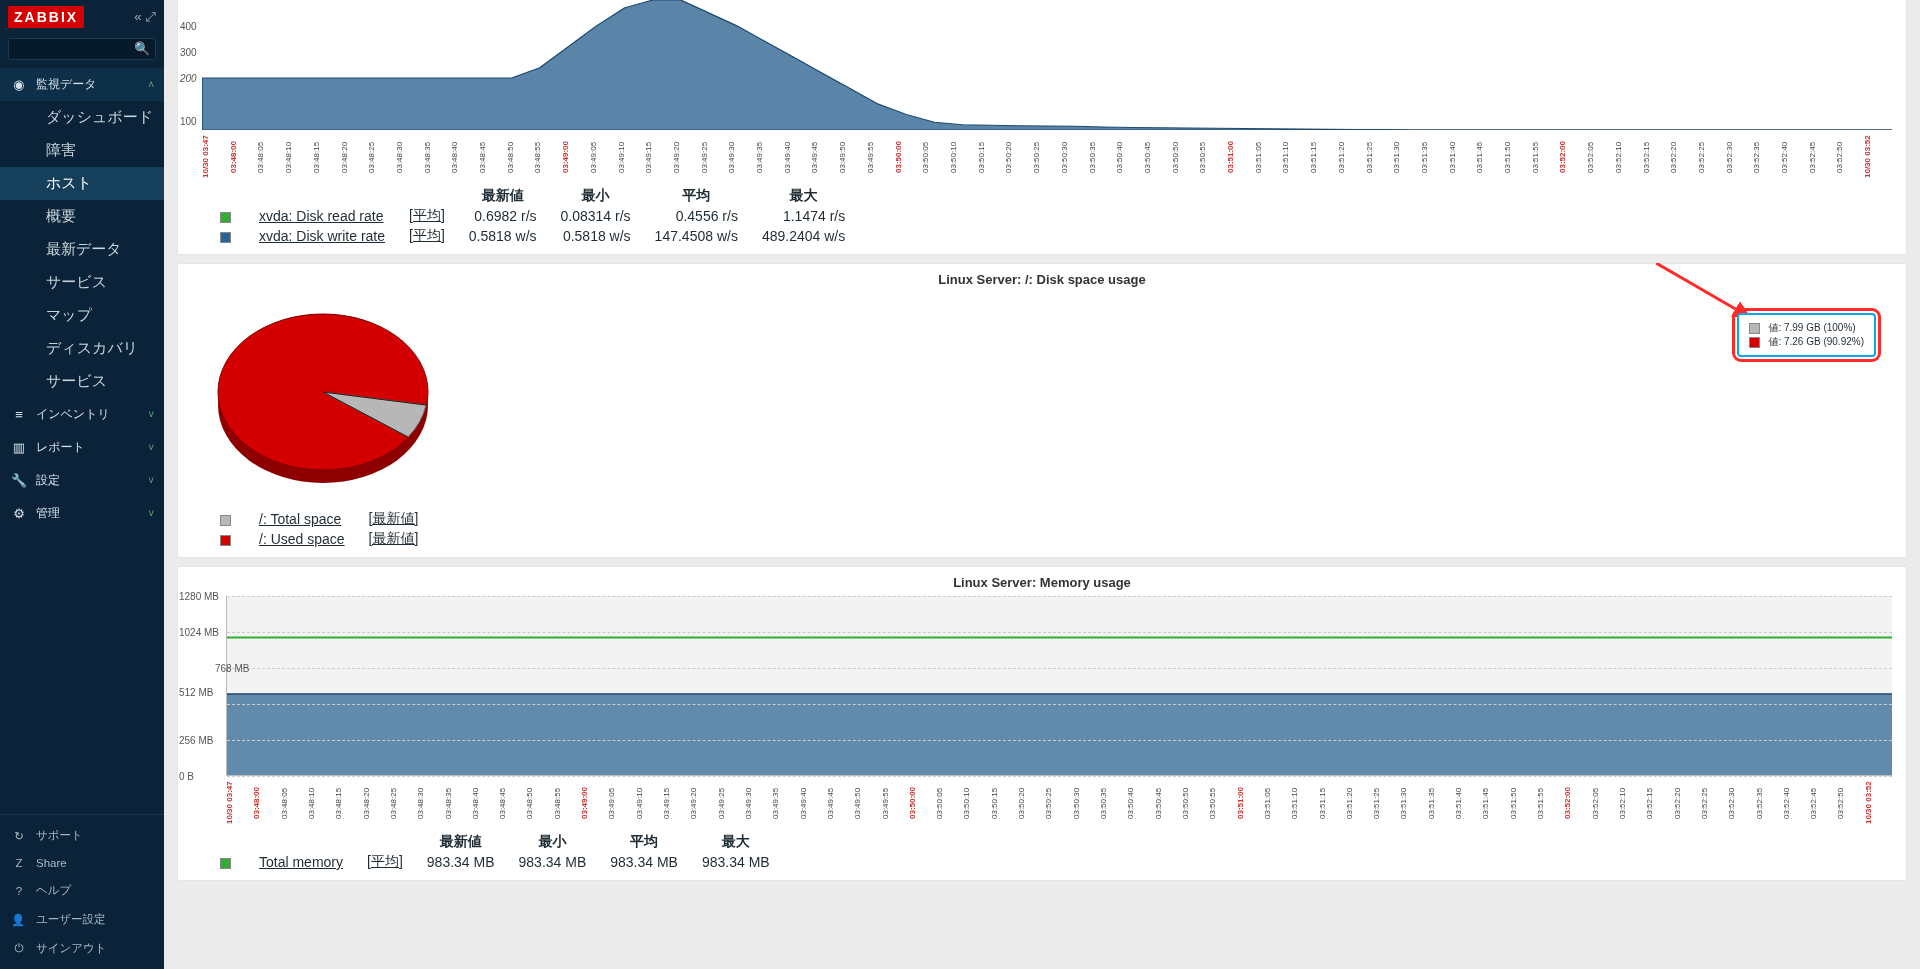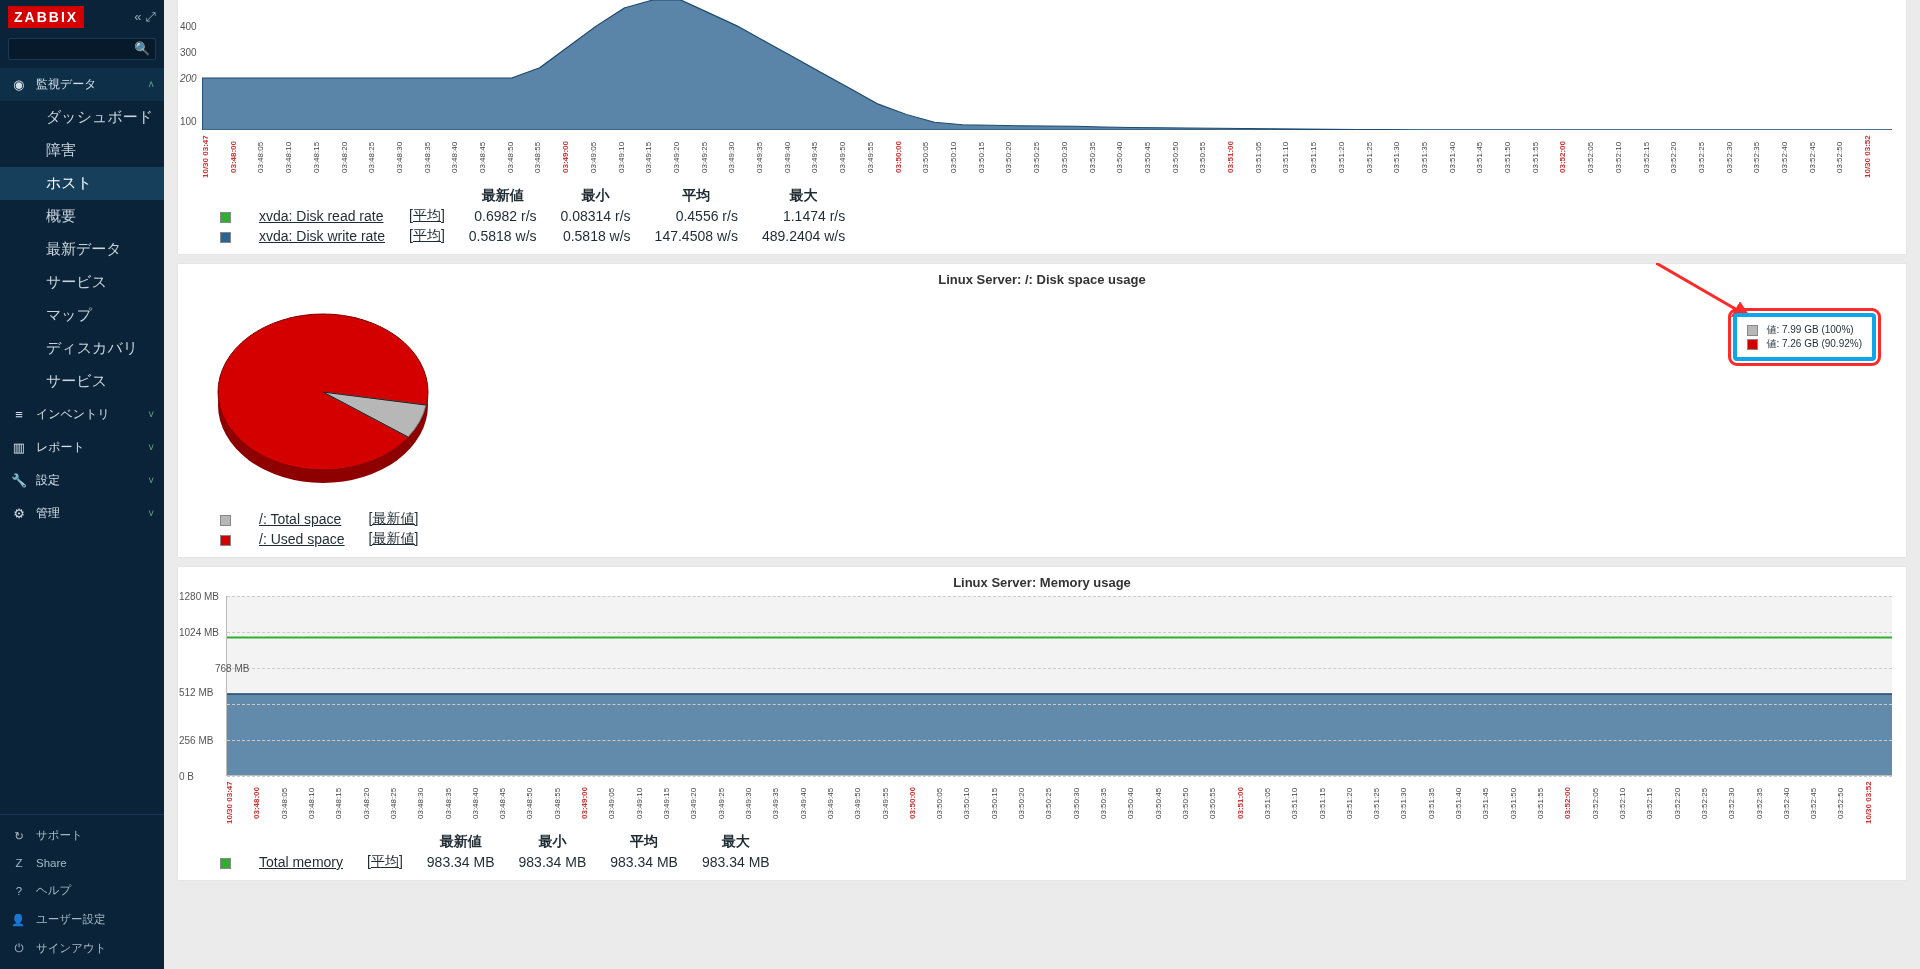--- a/index.html
+++ b/index.html
@@ -38,21 +38,21 @@
 .xticks span.red { color:#cc3333; font-weight:bold; }
 
 .legend-table { margin:6px 0 2px 30px; border-collapse:collapse; font-size:14px; }
 .legend-table th { font-weight:bold; padding:1px 12px; text-align:center; }
 .legend-table td { padding:1px 12px; text-align:right; }
 .legend-table td.l { text-align:left;text-decoration:underline; }
 .swatch { display:inline-block; width:11px; height:11px; border:1px solid #888; vertical-align:middle; margin-right:4px; }
 
 .pie-wrap { position:relative; padding:4px 14px 4px 30px; }
 .pie-svg { width:230px; height:200px; }
-.pie-legend-box { position:absolute; top:20px; right:30px; border:4px solid #0ea5e9; background:#fff; padding:6px 10px; font-size:10px; outline:3px solid #ff2a2a; outline-offset:2px; border-radius:4px; }
+.pie-legend-box { position:absolute; top:20px; right:30px; border:2px solid #0ea5e9; background:#fff; padding:6px 10px; font-size:10px; outline:3px solid #ff2a2a; outline-offset:2px; border-radius:4px; }
 .pie-legend-box div { display:flex; align-items:center; gap:4px; white-space:nowrap; }
 .arrow { position:absolute; top:-30px; right:150px; width:100px; height:60px; pointer-events:none; }
 
 .mem-chart { position:relative; height:180px; margin:0 14px 4px 48px; border-left:1px solid #bbb; border-bottom:1px solid #bbb; background:#f3f3f3; }
 .mem-chart .grid { position:absolute; left:0; right:0; border-top:1px dashed #ccc; }
 .mem-chart .ylbl { position:absolute; left:-48px; font-size:10px; color:#555; transform:translateY(-50%); }
 .mem-chart svg { position:absolute; inset:0; width:100%; height:100%; }
 .xticks.mem { margin:0 14px 0 48px; }
 </style>
 </head>

